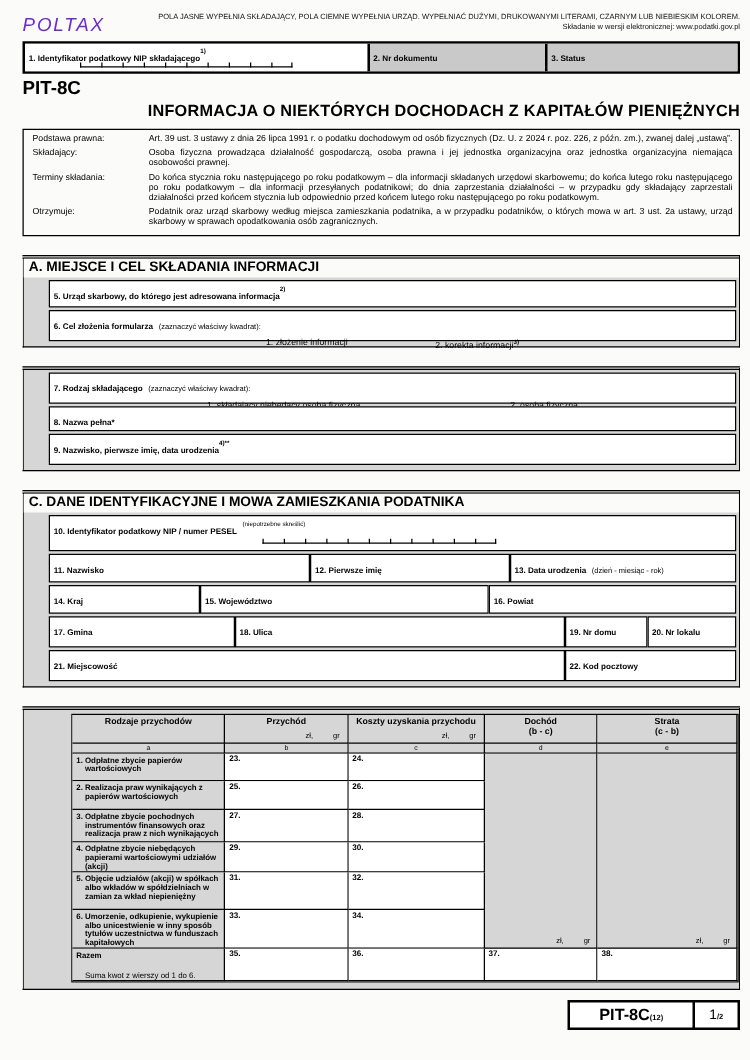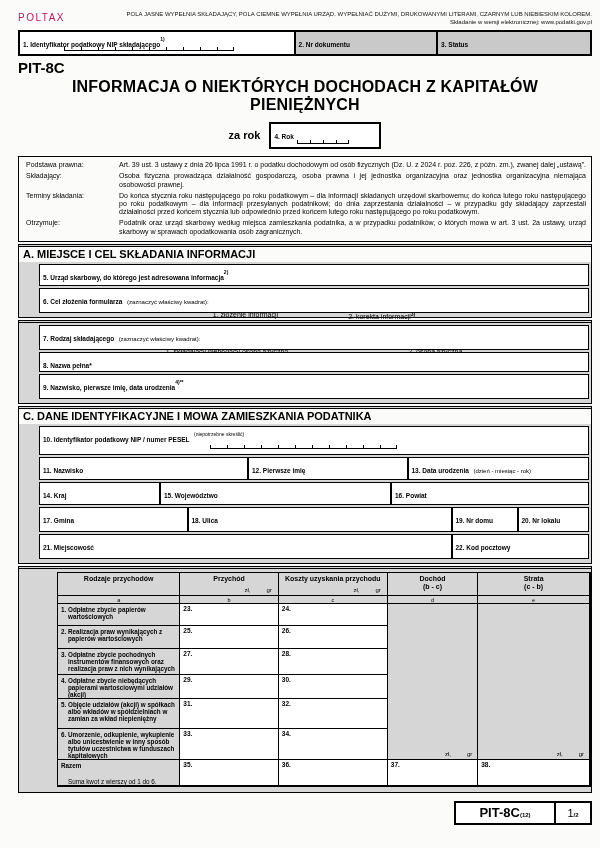--- a/index.html
+++ b/index.html
@@ -7,55 +7,55 @@
   body {
     width:600px; height:848px; overflow:hidden;
     background:#fbfbfa; color:#000;
     font-family:"Liberation Sans", sans-serif;
     -webkit-font-smoothing:antialiased;
   }
   .page { width:600px; height:848px; padding:8px 8px 0 18px; }
 
   
   .top-head { display:flex; align-items:flex-start; }
-  .poltax { font-size:10px; letter-spacing:1.5px; color:#be185d; padding-top:4px; font-weight:400; }
+  .poltax { font-size:15px; letter-spacing:1.5px; color:#6d28d9; padding-top:4px; font-weight:400;font-style:italic; }
   .instructions { flex:1; text-align:right; font-size:6px; line-height:7.6px; color:#111; padding-top:3px; }
 
   .idrow { display:flex; border:2px solid #000; height:26px; margin-top:4px; background:#fff; }
   .idrow > div { padding:1px 3px; position:relative; }
   .id-c1 { width:48%; background:#fff; }
   .id-c2 { width:25%; background:#c9c9c9; border-left:2px solid #000; }
   .id-c3 { width:27%; background:#c9c9c9; border-left:2px solid #000; }
 
   .flabel { font-size:6.5px; font-weight:bold; line-height:7.5px; }
   .fhint  { font-size:6px; font-weight:normal; }
   sup.fn { font-size:5px; vertical-align:super; font-weight:bold; }
 
   .comb { display:flex; }
   .comb i { display:block; width:17px; height:4px; border-left:1px solid #000; border-bottom:1px solid #000; }
   .comb i:last-child { border-right:1px solid #000; }
   .comb.sm i { width:13px; }
   .c1-comb { position:absolute; left:44px; top:15px; }
 
   .pit8c { font-size:15px; font-weight:bold; margin-top:3px; }
-  .main-title { text-align:center; font-weight:bold; font-size:16px; margin-top:2px; letter-spacing:0.2px; }
+  .main-title { text-align:right; font-weight:bold; font-size:13px; margin-top:2px; letter-spacing:0.2px; }
 
   .yearrow { display:flex; justify-content:center; align-items:center; gap:9px; margin-top:7px; height:28px; }
   .zarok { font-weight:bold; font-size:11px; }
   .yearbox { border:2px solid #000; width:112px; height:27px; padding:1px 3px; position:relative; background:#fff; }
   .year-comb { position:absolute; left:26px; top:16px; }
 
   
   .legal { border:1px solid #000; margin-top:7px; padding:4px 5px 2px 7px; background:#fbfbfa; }
   .legal-row { display:flex; margin-bottom:3px; font-size:7px; line-height:8.2px; }
   .legal-label { width:93px; flex-shrink:0; }
   .legal-text { flex:1; text-align:justify; }
 
   
-  .sect { border:1px solid #000; border-top:3px double #000; margin-top:2px; background:#d6d6d6; }
+  .sect { border:1px solid #000; border-top:3px double #000; margin-top:15px; background:#d6d6d6; }
   .sect-head { background:#fbfbfa; padding:1px 4px 2px; font-weight:bold; font-size:11px; line-height:12px; }
   .bnotes { font-weight:normal; font-size:7px; display:flex; justify-content:center; gap:38px; padding:1px 0 0; }
   .sect-body { padding:2px 2px 2px 20px; }
   .fbox { background:#fff; border:1px solid #000; padding:1px 3px; margin-bottom:2px; position:relative; }
   .opt-row { display:flex; justify-content:center; gap:70px; font-size:7px; font-weight:normal; margin-top:3px; }
   .opt-row.wide { gap:120px; }
   .frow { display:flex; margin-bottom:2px; }
   .frow .fbox { margin-bottom:0; }
   .f10-comb { position:absolute; left:170px; top:18px; }
 
@@ -118,32 +118,20 @@
       <span class="flabel">2. Nr dokumentu</span>
     </div>
     <div class="id-c3">
       <span class="flabel">3. Status</span>
     </div>
   </div>
 
   <div class="pit8c">PIT-8C</div>
   <div class="main-title">INFORMACJA O NIEKTÓRYCH DOCHODACH Z KAPITAŁÓW PIENIĘŻNYCH</div>
 
-  <div class="yearrow">
-    <span class="zarok">za rok</span>
-    <span class="yearbox">
-      <span class="flabel">4. Rok</span>
-      <span class="comb sm year-comb">
-          <i></i>
-          <i></i>
-          <i></i>
-          <i></i>
-        </span>
-    </span>
-  </div>
 
   <div class="legal">
     <div class="legal-row">
       <div class="legal-label">Podstawa prawna:</div>
       <div class="legal-text">Art. 39 ust. 3 ustawy z dnia 26 lipca 1991 r. o podatku dochodowym od osób fizycznych (Dz. U. z 2024 r. poz. 226, z późn. zm.), zwanej dalej „ustawą”.</div>
     </div>
     <div class="legal-row">
       <div class="legal-label">Składający:</div>
       <div class="legal-text">Osoba fizyczna prowadząca działalność gospodarczą, osoba prawna i jej jednostka organizacyjna oraz jednostka organizacyjna niemająca osobowości prawnej.</div>
     </div>

